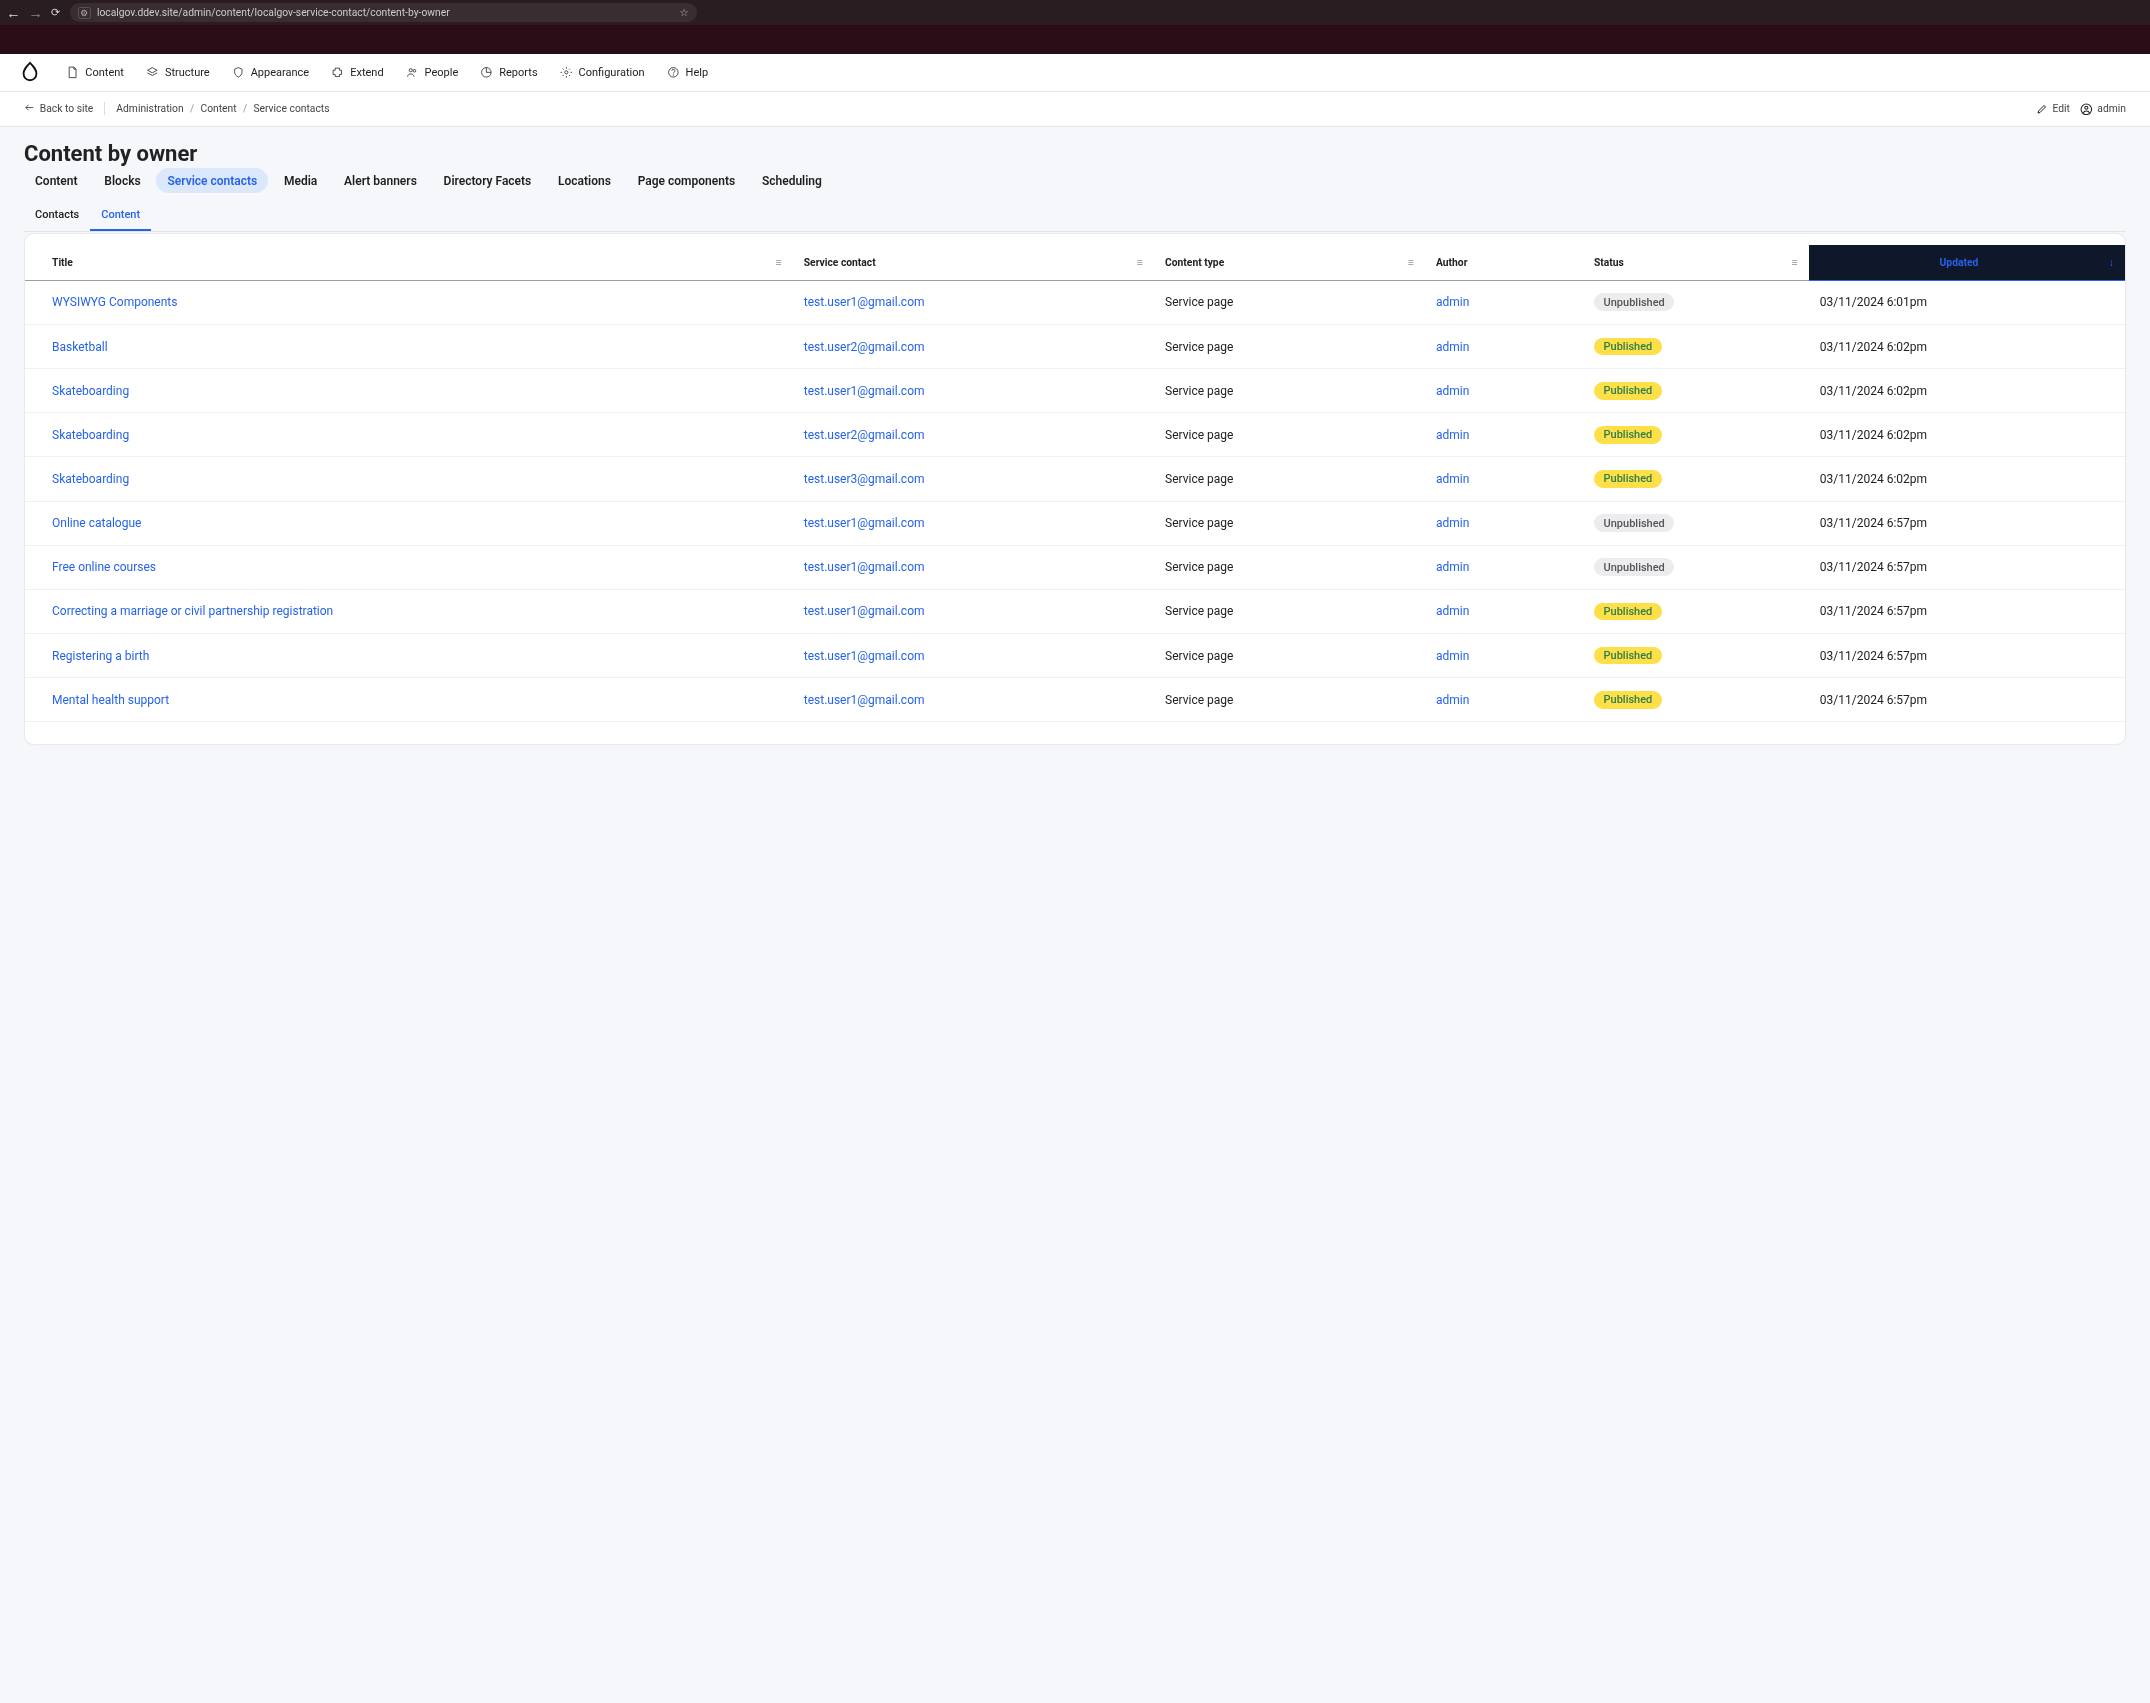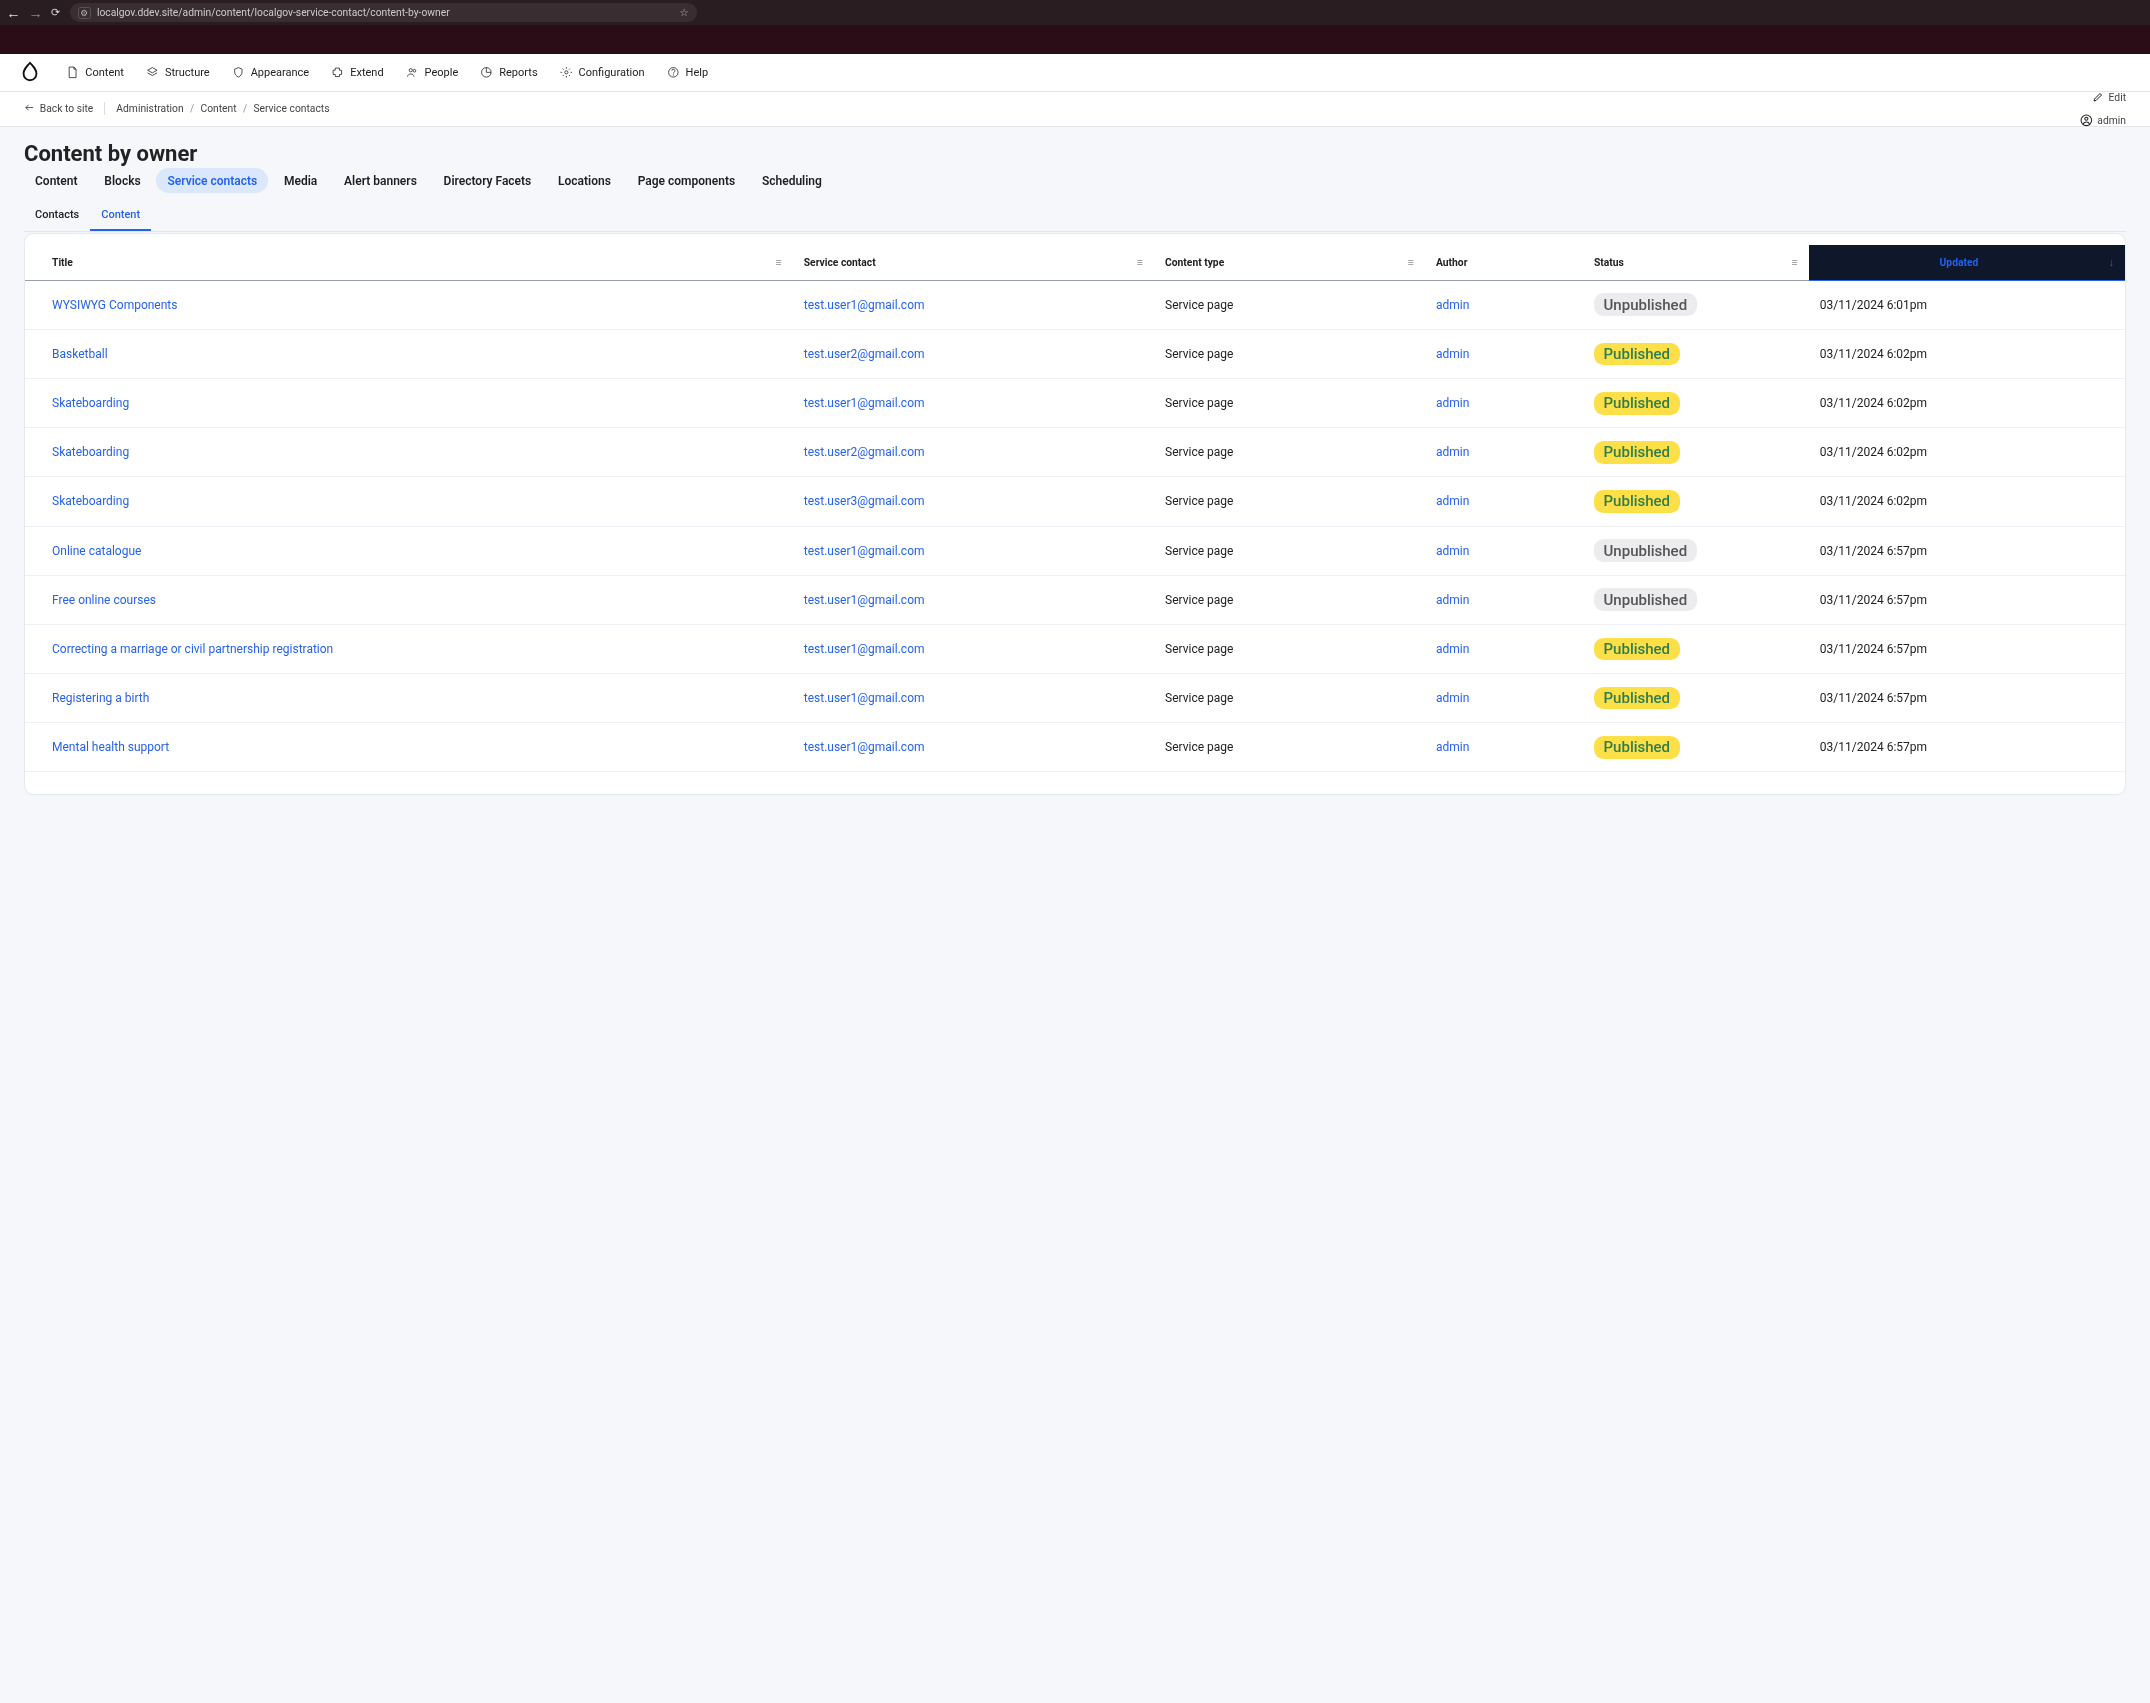--- a/index.html
+++ b/index.html
@@ -21,21 +21,21 @@
   .admin-toolbar { background: #fff; border-bottom: 0.8px solid #e2e5ea; height: 38px; display: flex; align-items: center; padding: 0 19px; gap: 0; }
   .tool-logo { width: 22px; height: 22px; margin-right: 14.3px; }
   .tool-item { display: flex; align-items: center; gap: 6.3px; padding: 0 11px; height: 38px; font-size: 11px; color: #222; cursor: pointer; }
   .tool-item svg { width: 12.7px; height: 12.7px; stroke: #222; fill: none; stroke-width: 1.5; }
 
   
   .breadcrumb-bar { background: #fff; border-bottom: 0.8px solid #e2e5ea; height: 35px; display: flex; align-items: center; padding: 0 24px; font-size: 10.3px; color: #444; }
   .back-site { display: flex; align-items: center; gap: 4.8px; padding-right: 11px; border-right: 0.8px solid #ddd; margin-right: 11px; cursor: pointer; }
   .crumb { color: #444; }
   .crumb-sep { margin: 0 6.3px; color: #999; }
-  .crumb-actions { margin-left: auto; display: flex; align-items: flex-end; gap: 10px; flex-direction: column; }
+  .crumb-actions { margin-left: auto; display: flex; align-items: flex-end; gap: 10px; }
   .crumb-action { display: flex; align-items: center; gap: 4.8px; cursor: pointer; font-size: 10.3px; }
 
   
   .page { padding: 14.3px 24px 32px; }
   h1.page-title { font-size: 22px; font-weight: 700; margin-bottom: 2px; }
 
   
   .primary-tabs { display: flex; gap: 4.8px; flex-wrap: wrap; margin-bottom: 6.3px; }
   .ptab { padding: 5.6px 11px; border-radius: 14.3px; font-size: 12px; font-weight: 600; color: #1f1f1f; cursor: pointer; }
   .ptab.active { background: #dbe7fb; color: #2563eb; }
@@ -54,21 +54,21 @@
   thead th:first-child { padding-left: 27px; }
   thead th.sorted { background: #0f172a; color: #2563eb; border-bottom: 1.6px solid #2563eb; text-align: center; }
   thead th.sorted .sort-ind { color: #2563eb; }
   .sort-ind { position: absolute; right: 11px; top: 50%; transform: translateY(-50%); font-size: 10.3px; color: #8a8f98; }
   thead th:last-child { padding-right: 27px; }
 
   tbody td { padding: 12.7px 11px; border-bottom: 0.8px solid #edf0f4; font-size: 12px; vertical-align: middle; }
   tbody td:first-child { padding-left: 27px; }
   tbody td:last-child { padding-right: 27px; }
   .link { color: #2563eb; cursor: pointer; }
-  .badge { display: inline-block; padding: 2.4px 9.5px; border-radius: 9.5px; font-size: 15px; font-weight: 500; }
+  .badge { display: inline-block; padding: 2.4px 9.5px; border-radius: 9.5px; font-size: 11px; font-weight: 500; }
   .badge.published { background: #fde047; color: #2f7d4f; }
   .badge.unpublished { background: #ececef; color: #555; }
 
   
   col.c-title { width: 34%; }
   col.c-contact { width: 16%; }
   col.c-type { width: 12%; }
   col.c-author { width: 7%; }
   col.c-status { width: 10%; }
   col.c-updated { width: 14%; }

